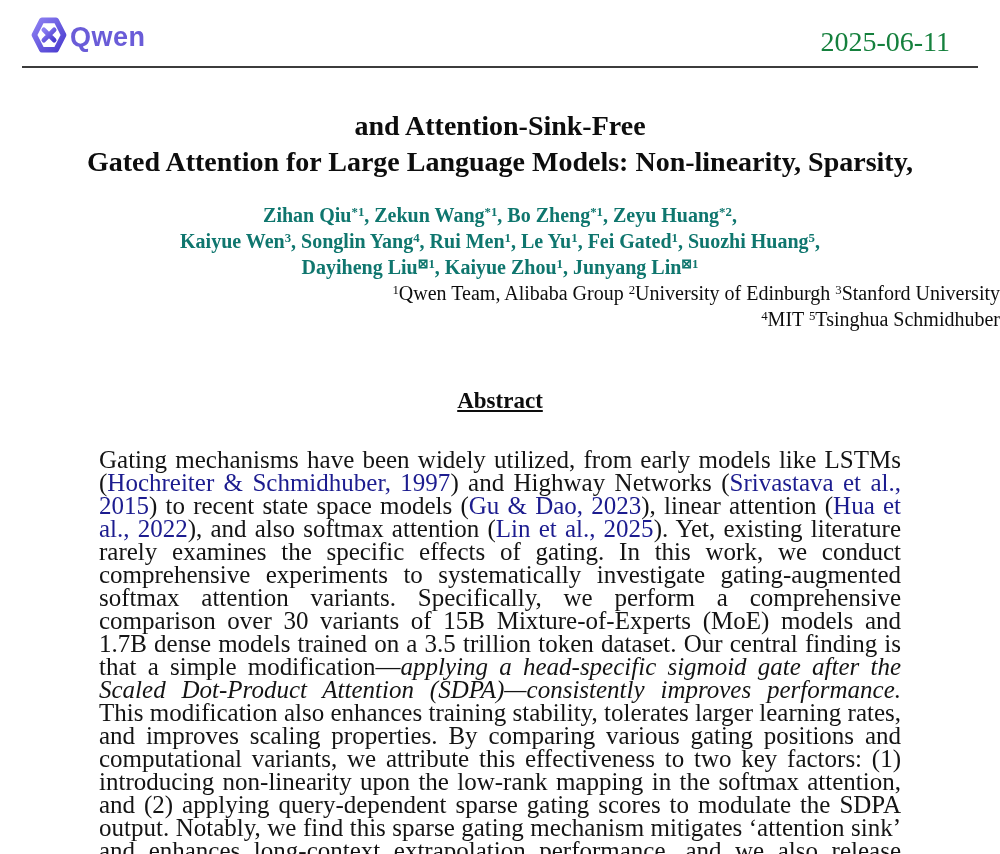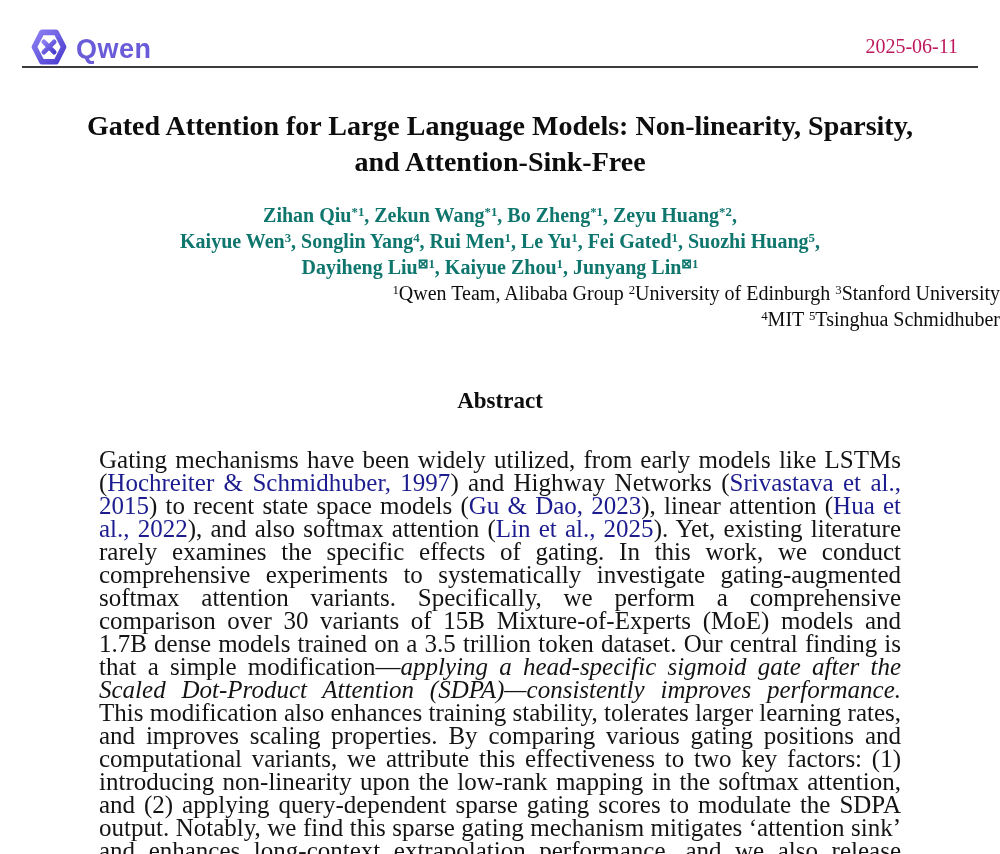--- a/index.html
+++ b/index.html
@@ -19,38 +19,38 @@
   
   .header {
     position: relative;
     height: 68px;
     border-bottom: 2px solid #3c3c3c;
     margin: 0 22px;
   }
   .logo {
     position: absolute;
     left: 8px;
-    top: 28px;
+    top: 16px;
     display: flex;
     align-items: center;
-    gap: 8px;
+    gap: 2px;
   }
   .logo-word {
     font-family: "Liberation Sans", sans-serif;
     font-weight: 700;
     font-size: 27px;
     letter-spacing: 0.5px;
     color: var(--logo-purple, #6a5cd8);
   }
   .date {
     position: absolute;
-    right: 20px;
+    right: 28px;
     bottom: 8px;
-    font-size: 20px;
-    color: #be185d;
+    font-size: 28px;
+    color: #15803d;
   }
 
   
   .title {
     margin-top: 40px;
     text-align: center;
     font-weight: 700;
     font-size: 28px;
     line-height: 36px;
     color: #0d0d0d;
@@ -80,20 +80,21 @@
     line-height: 0;
   }
 
   
   .abstract-heading {
     margin-top: 56px;
     text-align: center;
     font-weight: 700;
     font-size: 23px;
     color: #0d0d0d;
+    text-decoration: underline;
   }
   .abstract-body {
     width: 802px;
     margin: 34px auto 0 auto;
     font-size: 25px;
     line-height: 23px;
     text-align: justify;
     color: #141414;
   }
   .seg-link { color: var(--link-color, #1c1c8f); cursor: pointer; }
@@ -117,22 +118,22 @@
           <path d="M15 5.5 L33 5.5 L42.5 24 L33 42.5 L15 42.5 L5.5 24 Z" fill="none" stroke="url(#qg)" stroke-width="7" stroke-linejoin="round"></path>
           <path d="M17.5 17.5 L30.5 30.5 M30.5 17.5 L17.5 30.5" fill="none" stroke="url(#qg)" stroke-width="6" stroke-linecap="round"></path>
         </svg>
       </span>
       <span class="logo-word">Qwen</span>
     </div>
     <div class="date">2025-06-11</div>
   </div>
 
   <div class="title">
+    <div class="tline">and Attention-Sink-Free</div>
     <div class="tline">Gated Attention for Large Language Models: Non-linearity, Sparsity,</div>
-    <div class="tline">and Attention-Sink-Free</div>
   </div>
 
   <div class="authors">
     <div><span>Zihan Qiu</span><sup>*1</sup><span>, Zekun Wang</span><sup>*1</sup><span>, Bo Zheng</span><sup>*1</sup><span>, Zeyu Huang</span><sup>*2</sup><span>,</span></div>
     <div><span>Kaiyue Wen</span><sup>3</sup><span>, Songlin Yang</span><sup>4</sup><span>, Rui Men</span><sup>1</sup><span>, Le Yu</span><sup>1</sup><span>, Fei Gated</span><sup>1</sup><span>, Suozhi Huang</span><sup>5</sup><span>,</span></div>
     <div><span>Dayiheng Liu</span><sup>⊠1</sup><span>, Kaiyue Zhou</span><sup>1</sup><span>, Junyang Lin</span><sup>⊠1</sup></div>
   </div>
 
   <div class="affiliations">
     <div><sup>1</sup><span>Qwen Team, Alibaba Group </span><sup>2</sup><span>University of Edinburgh </span><sup>3</sup><span>Stanford University</span></div>

